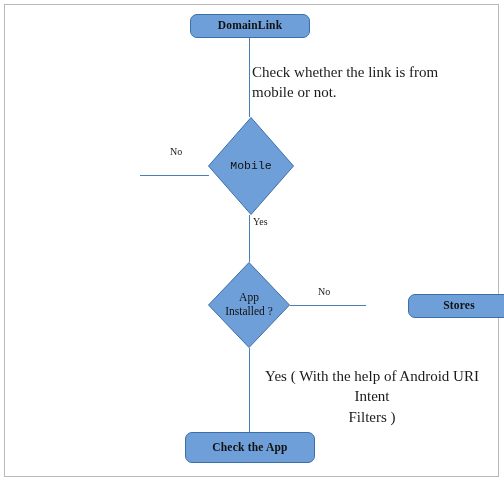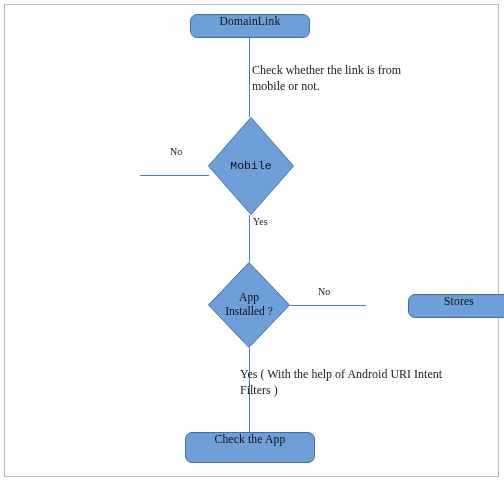--- a/index.html
+++ b/index.html
@@ -42,27 +42,28 @@
   .line.h { height: 1px; }
 
   
   .node-box {
     position: absolute;
     box-sizing: border-box;
     background: #6f9fd8;
     border: 1px solid #3b6fa8;
     border-radius: 7px;
     display: flex;
-    align-items: flex-start;
+    align-items: center;
     justify-content: center;
     color: #111111;
     font-size: 11.5px;
     line-height: 1.15;
     text-align: center;
     letter-spacing: .2px;
+    font-weight: bold;
   }
 
   
   .diamond-wrap {
     position: absolute;
   }
   .diamond-wrap svg {
     position: absolute;
     left: 0;
     top: 0;
@@ -82,21 +83,21 @@
     font-size: 11.5px;
     line-height: 1.18;
     white-space: pre-line;
     pointer-events: none;
   }
 
   
   .annot {
     position: absolute;
     color: #1a1a1a;
-    font-size: 12px;
+    font-size: 15px;
     line-height: 1.35;
     white-space: pre-line;
     text-align: left;
   }
   .edge-label {
     position: absolute;
     color: #1a1a1a;
     font-size: 10px;
     line-height: 1.2;
     text-align: left;
@@ -145,20 +146,20 @@
     <div class="diamond-label">App
 Installed ?</div>
   </div>
 
   <div class="edge-label" style="left:318px; top:286px;">No</div>
 
   <div class="node-box" style="left:366px; top:294px; width:102px; height:24px;margin-left:42px;">
     <span>Stores</span>
   </div>
 
-  <div class="annot" style="left:240px; top:366px; width:240px;">Yes  ( With the help of  Android URI Intent
+  <div class="annot" style="left:252px; top:366px; width:240px;text-align:center;">Yes  ( With the help of  Android URI Intent
 Filters )</div>
 
   <div class="node-box" style="left:185px; top:432px; width:130px; height:31px;">
     <span>Check the App</span>
   </div>
 
 </div>
 
 </body></html>

